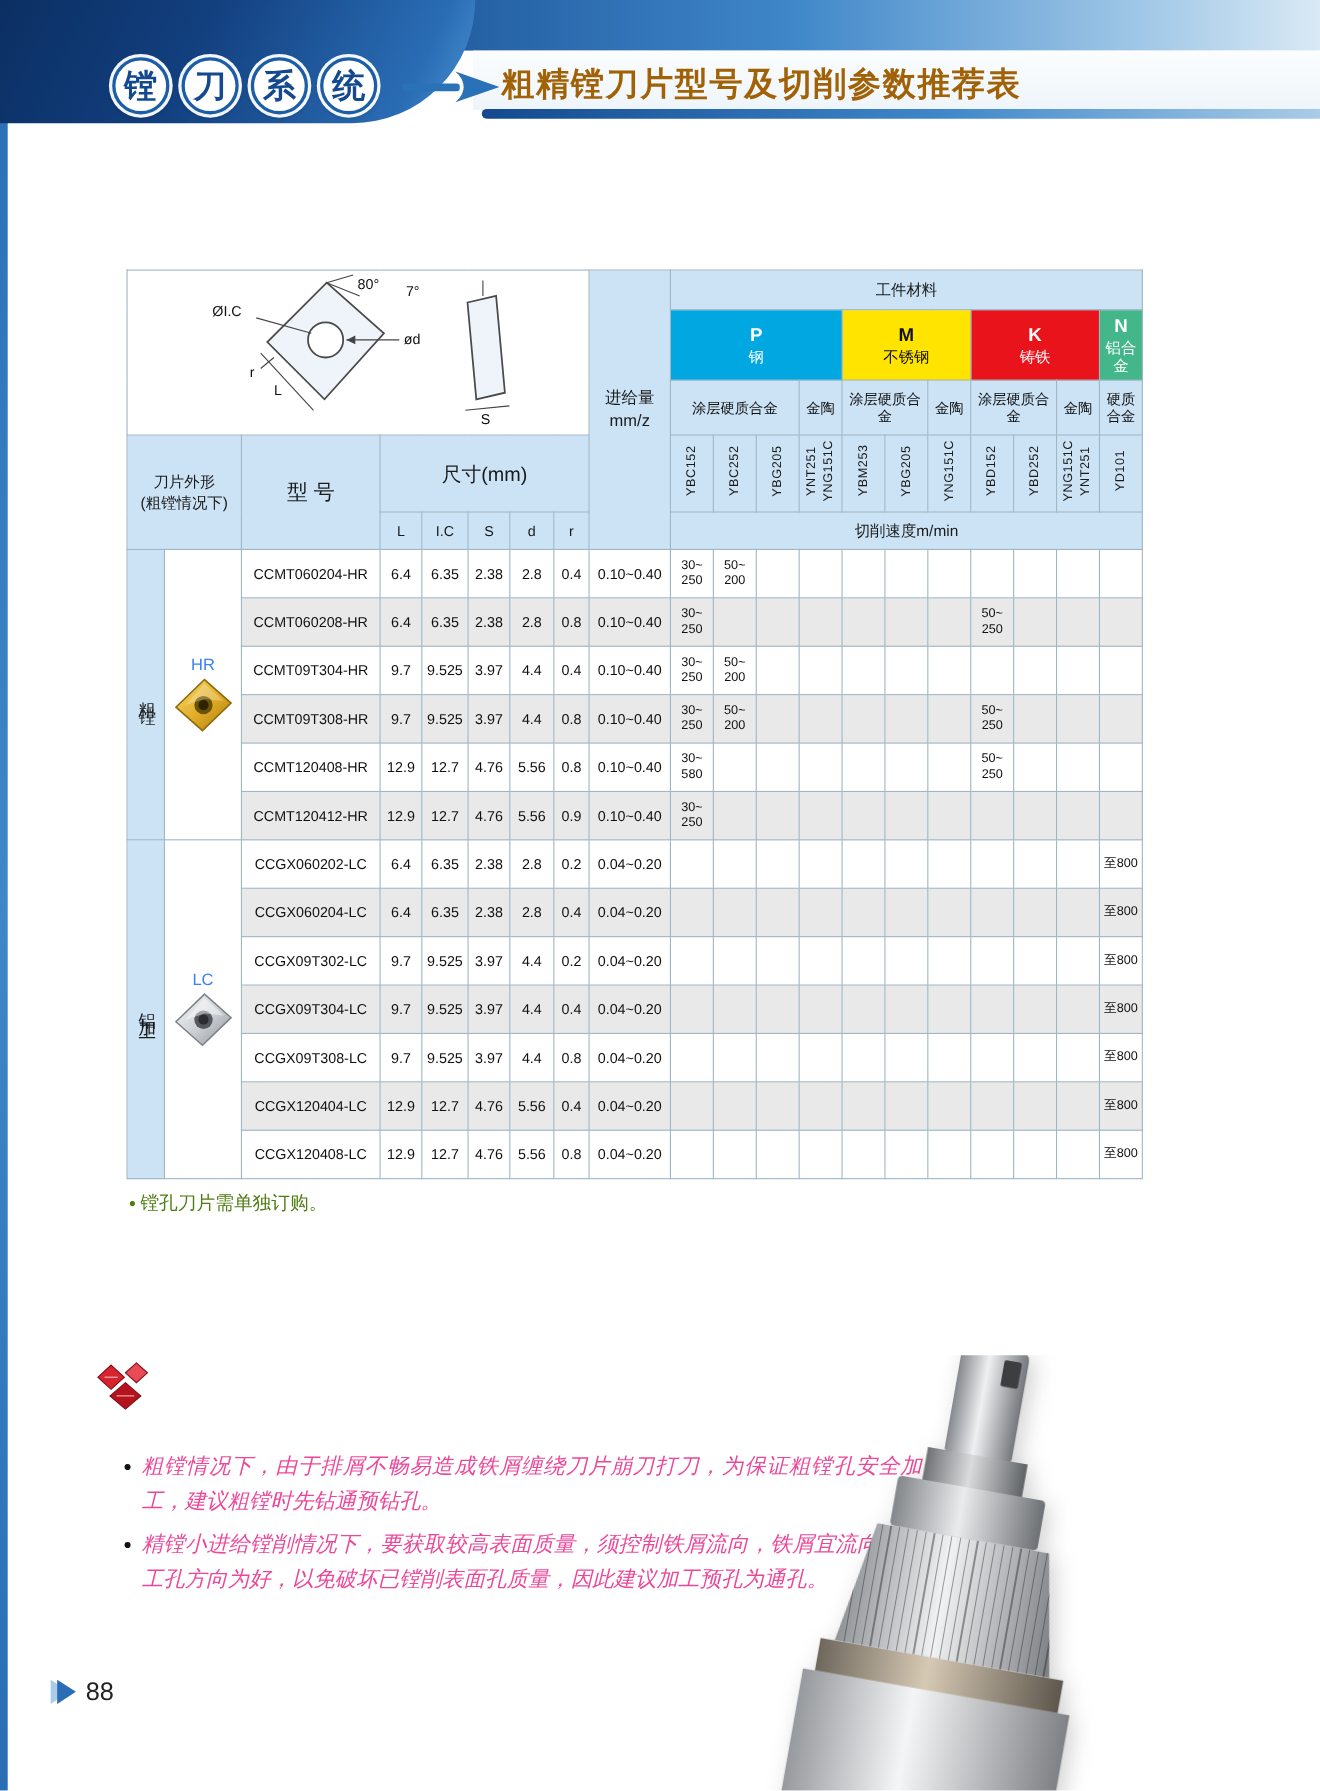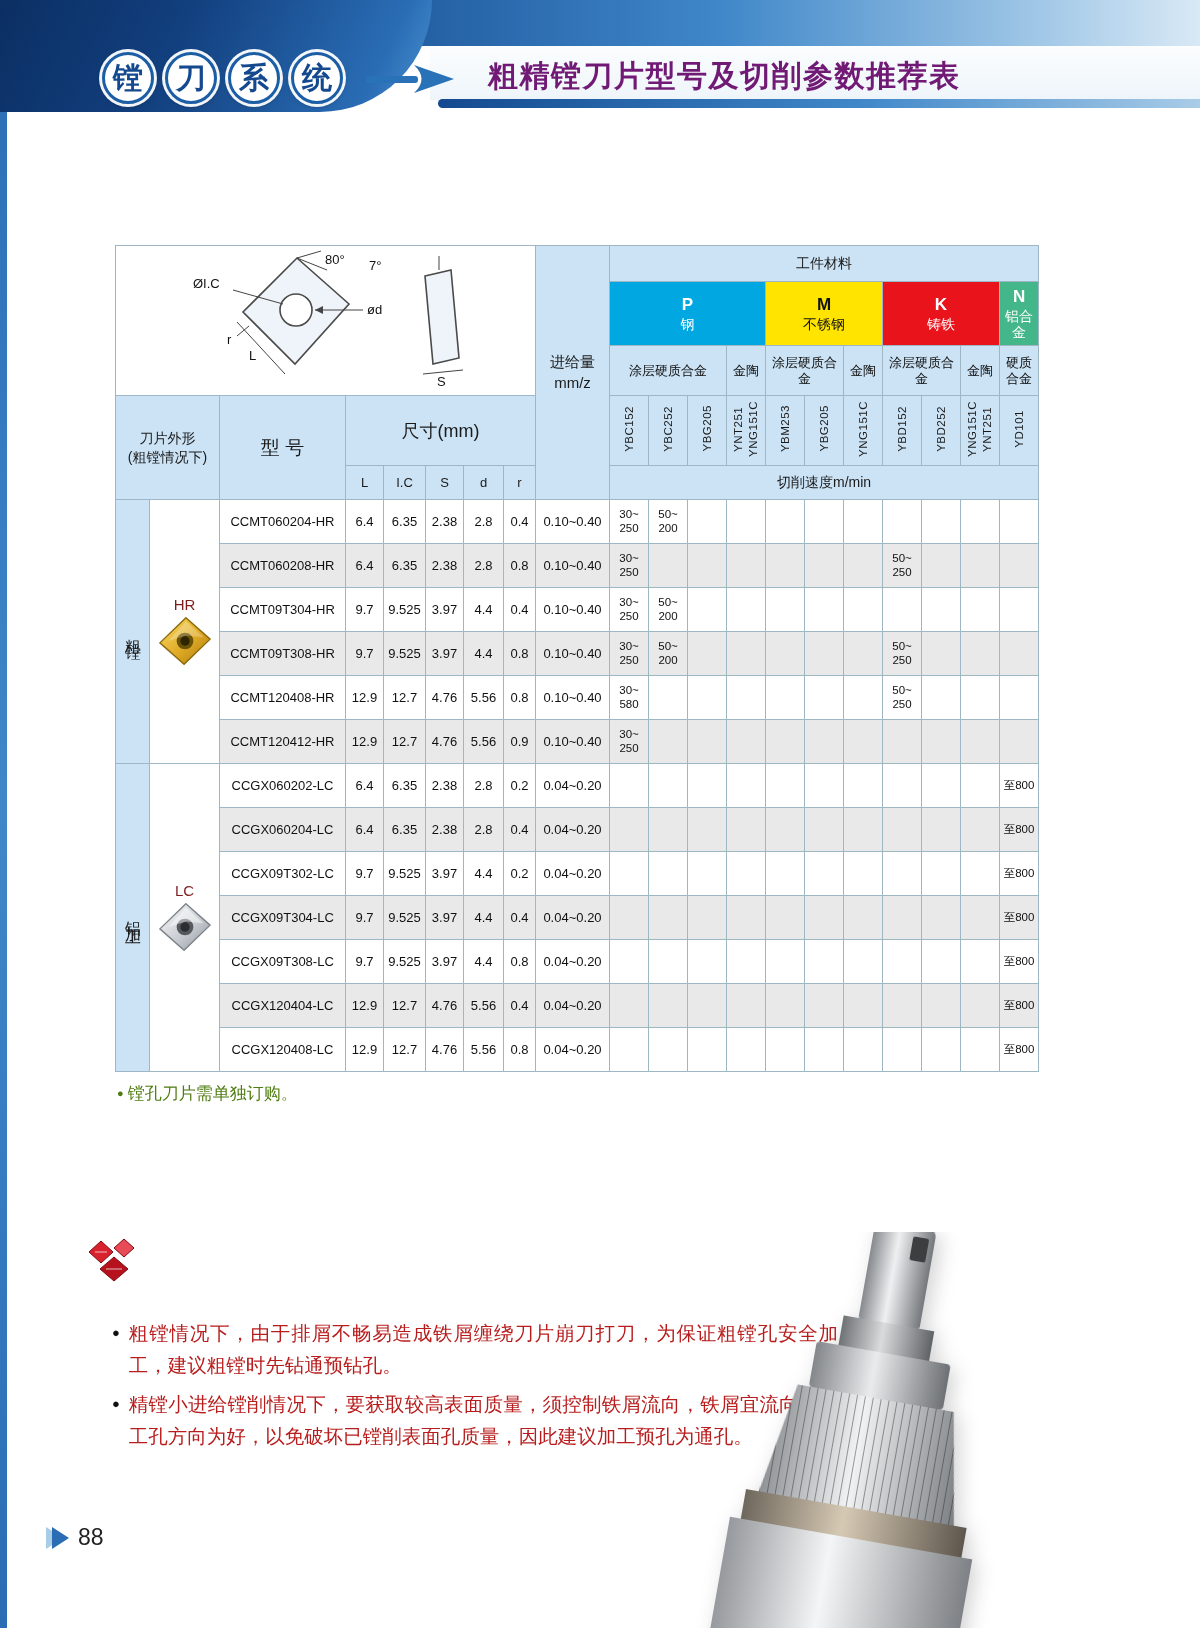--- a/index.html
+++ b/index.html
@@ -18,22 +18,22 @@
     background:linear-gradient(115deg,#0b2f63 0%,#123f7e 40%,#2a6db5 85%,#4e94d2 100%);
     border-radius:0 0 120px 0; }
   .title-bg { position:absolute; left:430px; top:46px; width:770px; height:54px;
     background:linear-gradient(180deg,#fbfdfe,#eef5fa); }
   .logo-circles { position:absolute; left:102px; top:52px; display:flex; gap:11px; }
   .logo-circle { width:52px; height:52px; border-radius:50%; background:#fff;
     border:3px solid #1b5ea6; box-shadow:0 0 0 3px rgba(255,255,255,.95), 0 2px 5px rgba(0,0,0,.35);
     display:flex; align-items:center; justify-content:center;
     font-size:30px; font-weight:bold; color:#14498f; }
   .header-arrow { position:absolute; left:366px; top:64px; }
-  .page-title { position:absolute; left:488px; top:56px; font-size:30px; font-weight:bold;
-    color:#701a75; letter-spacing:1.5px; }
+  .page-title { position:absolute; left:456px; top:56px; font-size:30px; font-weight:bold;
+    color:#a16207; letter-spacing:1.5px; }
   .title-bar { position:absolute; left:438px; top:99px; width:762px; height:9px;
     background:linear-gradient(90deg,#14498f,#3f87c9 55%,#a9cce7); border-radius:5px 0 0 5px; }
 
   
   .spec-table { position:absolute; left:115px; top:245px; width:923px;
     border-collapse:collapse; table-layout:fixed; border:1px solid #8fa6b5; }
   .spec-table td, .spec-table th { border:1px solid #9fb6c4; text-align:center;
     vertical-align:middle; padding:0; font-weight:normal; }
   .row1 td { height:36px; }
   .row2 th { height:64px; }
@@ -56,21 +56,21 @@
   .dim-col { font-size:13px; }
   .speed-h { font-size:14px; }
   .rot-cell { background:#cbe3f5; border:2px solid #fff; }
   .rot { display:inline-block; writing-mode:vertical-rl; transform:rotate(180deg);
     font-size:11.5px; line-height:1.3; white-space:pre-line; letter-spacing:.5px; color:#1a1a1a; }
 
   .side-cell { background:#cbe3f5; border:2px solid #fff; }
   .vtext { display:inline-block; writing-mode:vertical-rl; font-size:16px;
     letter-spacing:5px; color:#1a1a1a; }
   .insert-cell { background:#fff; border:1px solid #b0b0b0; }
-  .insert-label { font-size:15px; color:#7f1d1d; margin-bottom:2px; }
+  .insert-label { font-size:15px; color:#3b82f6; margin-bottom:2px; }
   .insert-cell svg { display:block; margin:2px auto 0; }
 
   .dcell { border:1px solid #b0b0b0; font-size:13px; color:#111; }
   tr.odd  .dcell { background:#ffffff; }
   tr.even .dcell { background:#e9e9e9; }
   .model-cell { font-weight:bold; font-size:13px; }
   .speed-cell { font-size:11.5px; line-height:1.2; padding:0 1px; }
   .feed-cell { font-size:13px; }
 
   
@@ -78,21 +78,21 @@
   .footnote .bullet { font-size:11px; vertical-align:2px; margin-right:4px; }
 
   
   .advice-icon { position:absolute; left:84px; top:1238px; }
   .advice-title { position:absolute; left:152px; top:1242px; width:318px;
     font-size:27px; font-weight:bold; color:#0d0d0d; letter-spacing:2px;
     padding-bottom:9px; border-bottom:3px solid #111; }
   .advice-list { position:absolute; left:112px; top:1318px; width:726px; }
   .advice-item { display:flex; gap:9px; margin-bottom:8px; }
   .advice-item .bullet { font-size:13px; margin-top:7px; color:#111; }
-  .advice-item .txt { font-size:19.5px; line-height:1.62; color:#b91c1c; text-align:justify; }
+  .advice-item .txt { font-size:19.5px; line-height:1.62; color:#ec4899; text-align:justify;font-style:italic; }
 
   
   .page-num { position:absolute; left:46px; top:1524px; display:flex; align-items:center; }
   .pg-arrow { width:0; height:0; border-top:11px solid transparent; border-bottom:11px solid transparent; }
   .pg-arrow.light { border-left:17px solid #a9cce7; margin-right:-11px; }
   .pg-arrow.dark  { border-left:17px solid #2a6db5; }
   .page-num .num { font-size:23px; color:#222; margin-left:9px; }
 
   
   .tool-photo { position:absolute; left:610px; top:1232px; width:560px; height:396px; overflow:hidden; }

